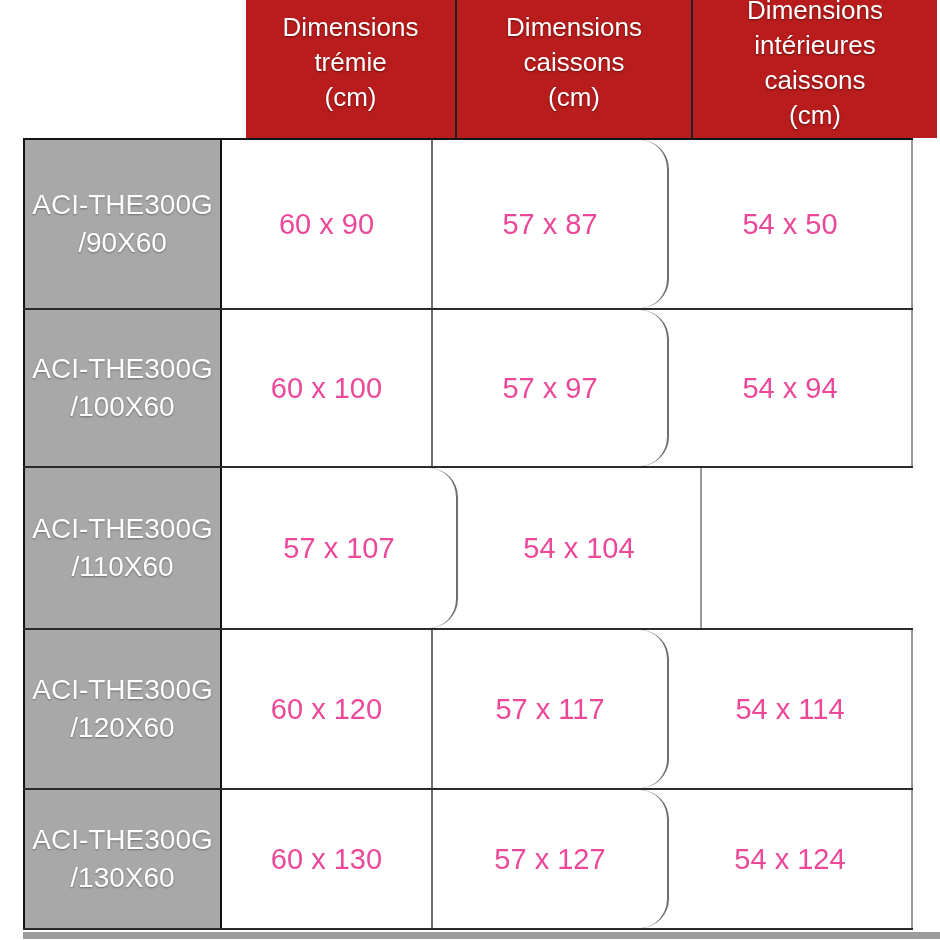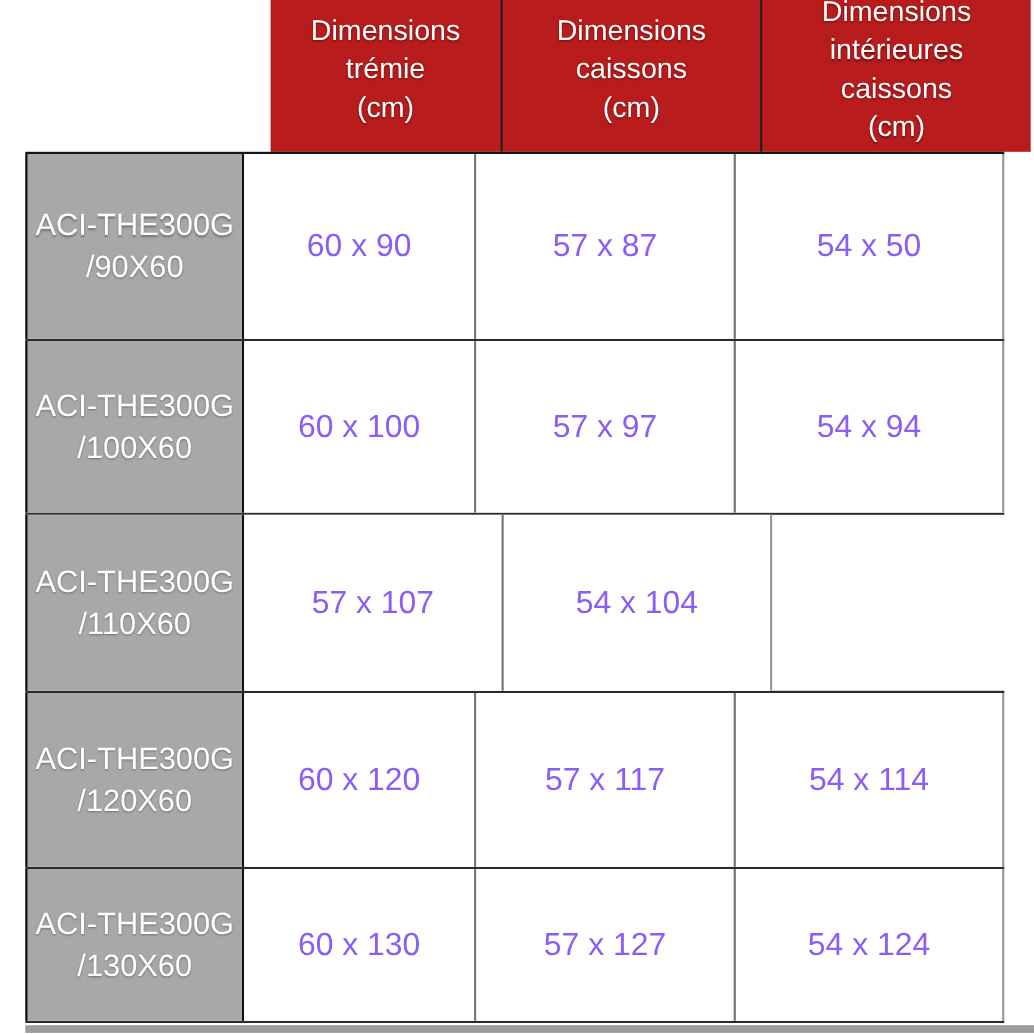--- a/index.html
+++ b/index.html
@@ -84,26 +84,26 @@
     border-right: 2px solid #121212;
     flex-direction: column;
     color: #ffffff;
     font-size: 28px;
     line-height: 38px;
     text-shadow: 0 1px 2px rgba(0,0,0,0.35);
     text-align: right;
   }
   .cell.data {
     background: #ffffff;
-    color: #8b5cf6;
+    color: #ec4899;
     font-size: 29px;
     border-right: 2px solid #6f6f6f;
   }
   .cell.d1 { width: 211px; }
-  .cell.d2 { width: 236px; }
+  .cell.d2 { width: 236px; border-radius: 29px; }
   .cell.d3 { width: 244px; border-right: 2px solid #9a9a9a; }
 
   
   .bottom-strip {
     position: absolute;
     left: 23px;
     top: 932px;
     width: 917px;
     height: 7px;
     background: #9c9c9c;

